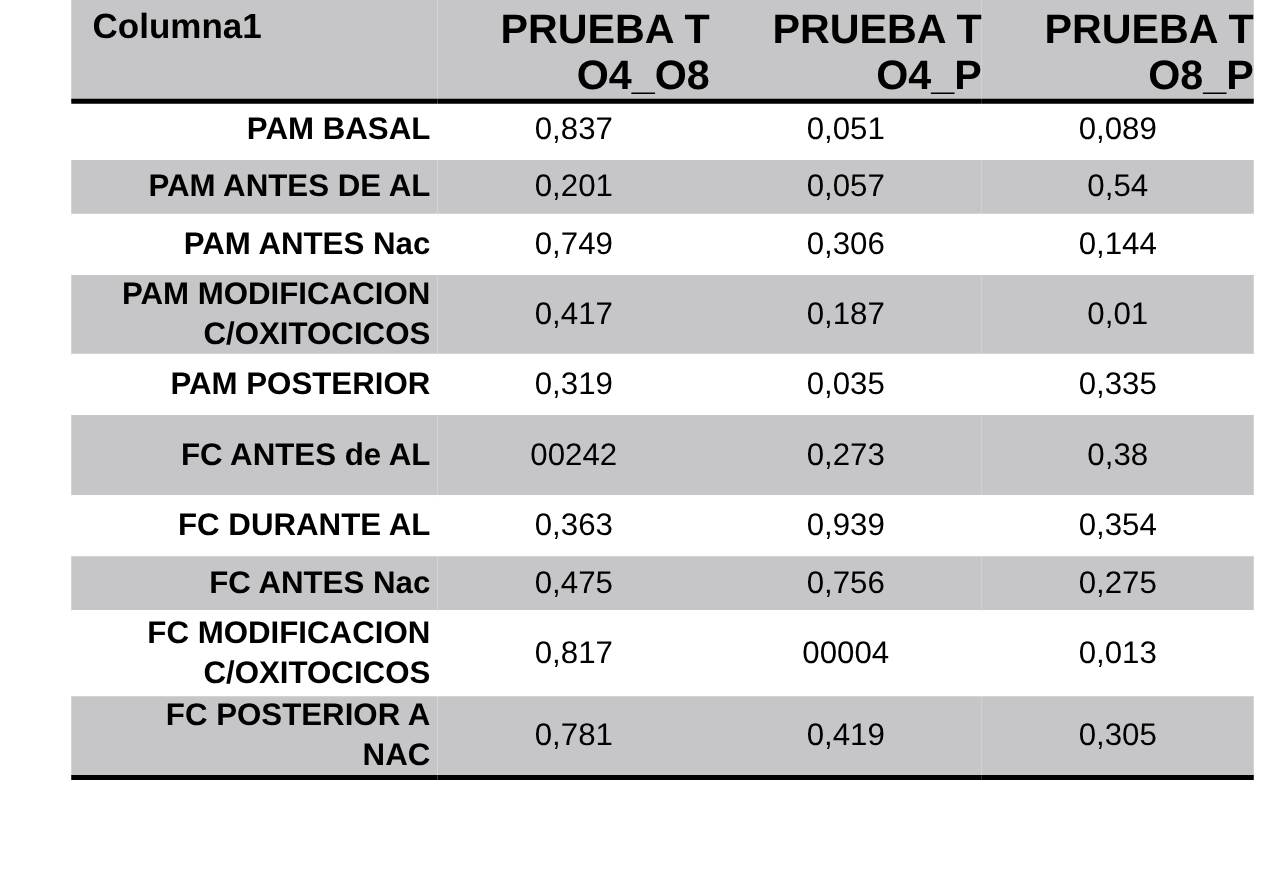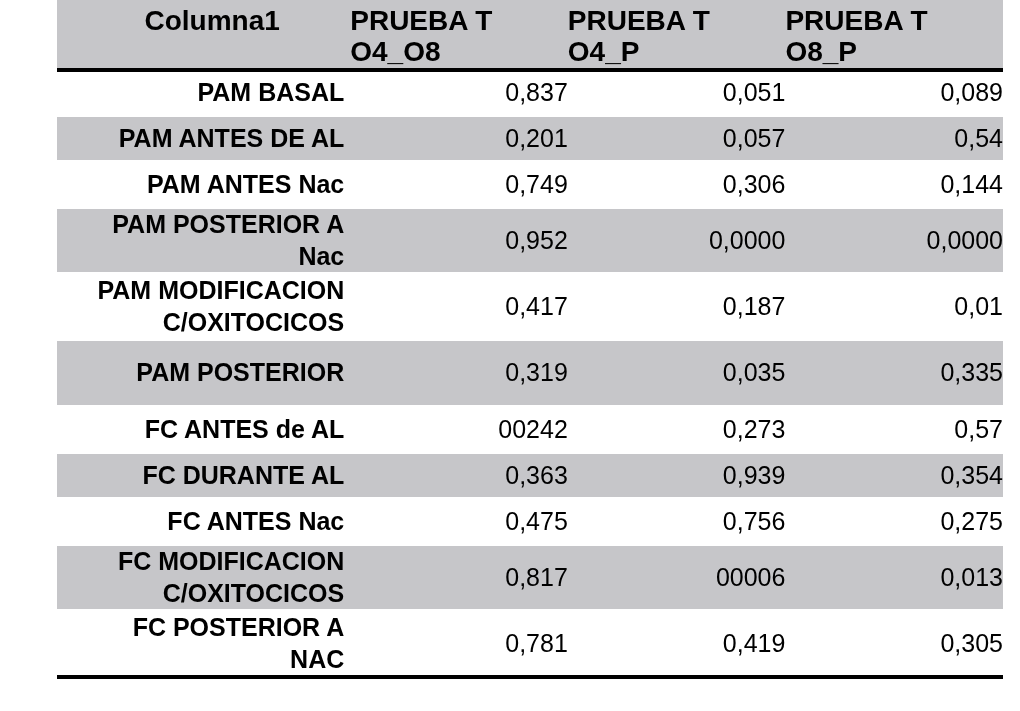--- a/index.html
+++ b/index.html
@@ -40,46 +40,46 @@
     background: var(--header-bg);
     border-bottom: 4px solid var(--border);
     vertical-align: top;
     padding-top: 5px;
     height: 62px;
     white-space: pre-line;
     font-weight: bold;
     line-height: 1.12;
   }
   thead th.label-col {
-    text-align: center;
+    text-align: left;
     padding-left: 17px;
     font-size: 28px;
   }
   thead th.value-col {
-    text-align: left;
-    font-size: 28px;
+    text-align: right;
+    font-size: 33px;
   }
 
   tbody td {
     font-size: 25px;
     line-height: 1.26;
     vertical-align: middle;
   }
   tbody tr { height: 46px; }
   tbody tr:nth-child(6),
   tbody tr:nth-child(12) { height: 67px; }
 
   tbody td.label-cell {
     text-align: right;
     padding-left: 17px;
     padding-right: 6px;
     font-weight: bold;
   }
   tbody td.value-cell {
-    text-align: right;
+    text-align: center;
   }
 
   
   tbody tr:nth-child(even) td {
     background: var(--band);
     border-top: 3px solid #ffffff;
     border-bottom: 3px solid #ffffff;
   }
 
   
@@ -129,59 +129,53 @@
     <td class="value-cell">0,057</td>
     <td class="value-cell">0,54</td>
   </tr>
           <tr>
     <td class="label-cell">PAM ANTES Nac</td>
     <td class="value-cell">0,749</td>
     <td class="value-cell">0,306</td>
     <td class="value-cell">0,144</td>
   </tr>
           <tr>
-    <td class="label-cell">PAM POSTERIOR A Nac</td>
-    <td class="value-cell">0,952</td>
-    <td class="value-cell">0,0000</td>
-    <td class="value-cell">0,0000</td>
-  </tr>
-          <tr>
     <td class="label-cell">PAM MODIFICACION C/OXITOCICOS</td>
     <td class="value-cell">0,417</td>
     <td class="value-cell">0,187</td>
     <td class="value-cell">0,01</td>
   </tr>
           <tr>
     <td class="label-cell">PAM POSTERIOR</td>
     <td class="value-cell">0,319</td>
     <td class="value-cell">0,035</td>
     <td class="value-cell">0,335</td>
   </tr>
           <tr>
     <td class="label-cell">FC ANTES de AL</td>
     <td class="value-cell">00242</td>
     <td class="value-cell">0,273</td>
-    <td class="value-cell">0,57</td>
+    <td class="value-cell">0,38</td>
   </tr>
           <tr>
     <td class="label-cell">FC DURANTE AL</td>
     <td class="value-cell">0,363</td>
     <td class="value-cell">0,939</td>
     <td class="value-cell">0,354</td>
   </tr>
           <tr>
     <td class="label-cell">FC ANTES Nac</td>
     <td class="value-cell">0,475</td>
     <td class="value-cell">0,756</td>
     <td class="value-cell">0,275</td>
   </tr>
           <tr>
     <td class="label-cell">FC MODIFICACION C/OXITOCICOS</td>
     <td class="value-cell">0,817</td>
-    <td class="value-cell">00006</td>
+    <td class="value-cell">00004</td>
     <td class="value-cell">0,013</td>
   </tr>
           <tr>
     <td class="label-cell">FC POSTERIOR A NAC</td>
     <td class="value-cell">0,781</td>
     <td class="value-cell">0,419</td>
     <td class="value-cell">0,305</td>
   </tr>
         </tbody>
     </table>

